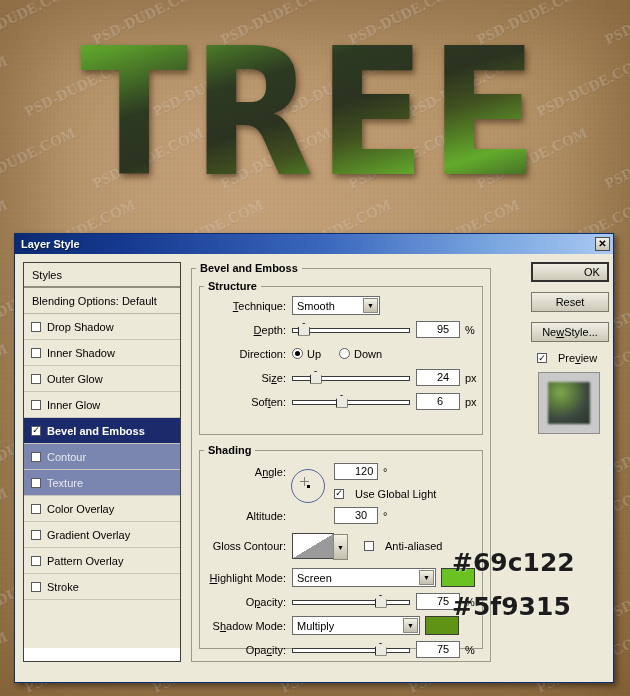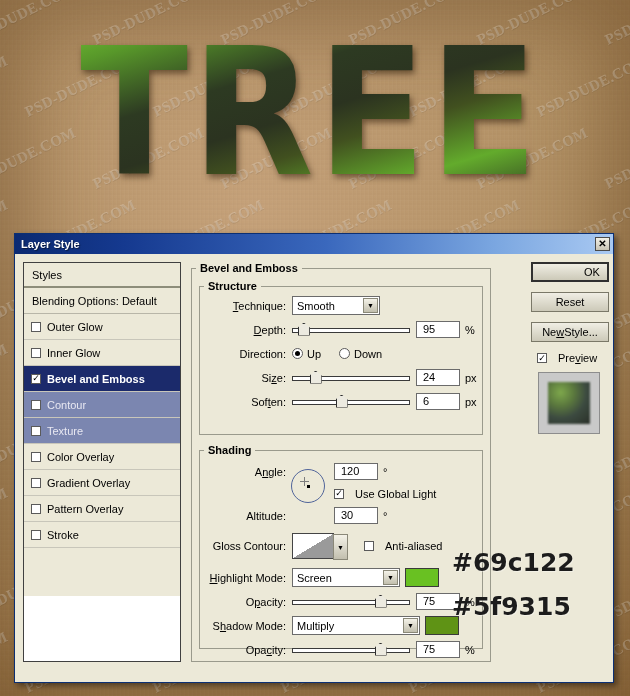--- a/index.html
+++ b/index.html
@@ -164,21 +164,21 @@
     background:#fff; border:1px solid #3a3a3a;
   }
   .slider .thumb {
     position:absolute; top:0; width:12px; height:13px; margin-left:-6px;
     background:#eceae0;
     border:1px solid #2e2e2e;
     clip-path:polygon(50% 0%, 100% 38%, 100% 100%, 0% 100%, 0% 38%);
   }
   .numbox {
     width:44px; height:17px; background:#fff; border:1px solid #6b6b6b;
-    font-size:11px; padding-left:6px; line-height:15px; flex:0 0 auto;
+    font-size:11px; padding-left:20px; line-height:15px; flex:0 0 auto;
   }
   .unit { width:22px; padding-left:5px; font-size:11px; flex:0 0 auto; }
 
   .radio-wrap { display:flex; align-items:center; gap:4px; margin-right:18px; cursor:pointer; }
   .radio {
     width:11px; height:11px; border-radius:50%;
     background:#fff; border:1px solid #5a5a5a;
     display:flex; align-items:center; justify-content:center;
   }
   .radio.on::after { content:""; width:5px; height:5px; border-radius:50%; background:#000; }
@@ -332,20 +332,28 @@
   </div>
 
   <div id="dlg-body">
 
     <div id="styles-panel">
       <div class="sp-head">Styles</div>
       <div class="sp-sub">Blending Options: Default</div>
       <div id="styles-rows">
           <div class="sp-row">
             <span class="cbox"></span>
+            <span>Drop Shadow</span>
+          </div>
+          <div class="sp-row">
+            <span class="cbox"></span>
+            <span>Inner Shadow</span>
+          </div>
+          <div class="sp-row">
+            <span class="cbox"></span>
             <span>Outer Glow</span>
           </div>
           <div class="sp-row">
             <span class="cbox"></span>
             <span>Inner Glow</span>
           </div>
           <div class="sp-row selected">
             <span class="cbox">✓</span>
             <span>Bevel and Emboss</span>
           </div>
@@ -470,21 +478,21 @@
             <div class="gl-arrow">▼</div>
           </div>
           <div class="chk-inline" style="margin-left:30px">
             <span class="cbox"></span>
             <span>Anti-aliased</span>
           </div>
         </div>
 
         <div class="row" style="margin-top:6px">
           <div class="lbl"><u>H</u>ighlight Mode:</div>
-          <div class="sel" style="width:108px">
+          <div class="sel" style="width:144px">
             <span>Screen</span>
             <span class="arrow">▼</span>
           </div>
           <div class="swatch" id="sw-hl" style="margin-left: 5px; height: 19px; background: rgb(105, 193, 34);"></div>
         </div>
 
         <div class="row">
           <div class="lbl">O<u>p</u>acity:</div>
           <div class="slider">
             <div class="track"></div>

